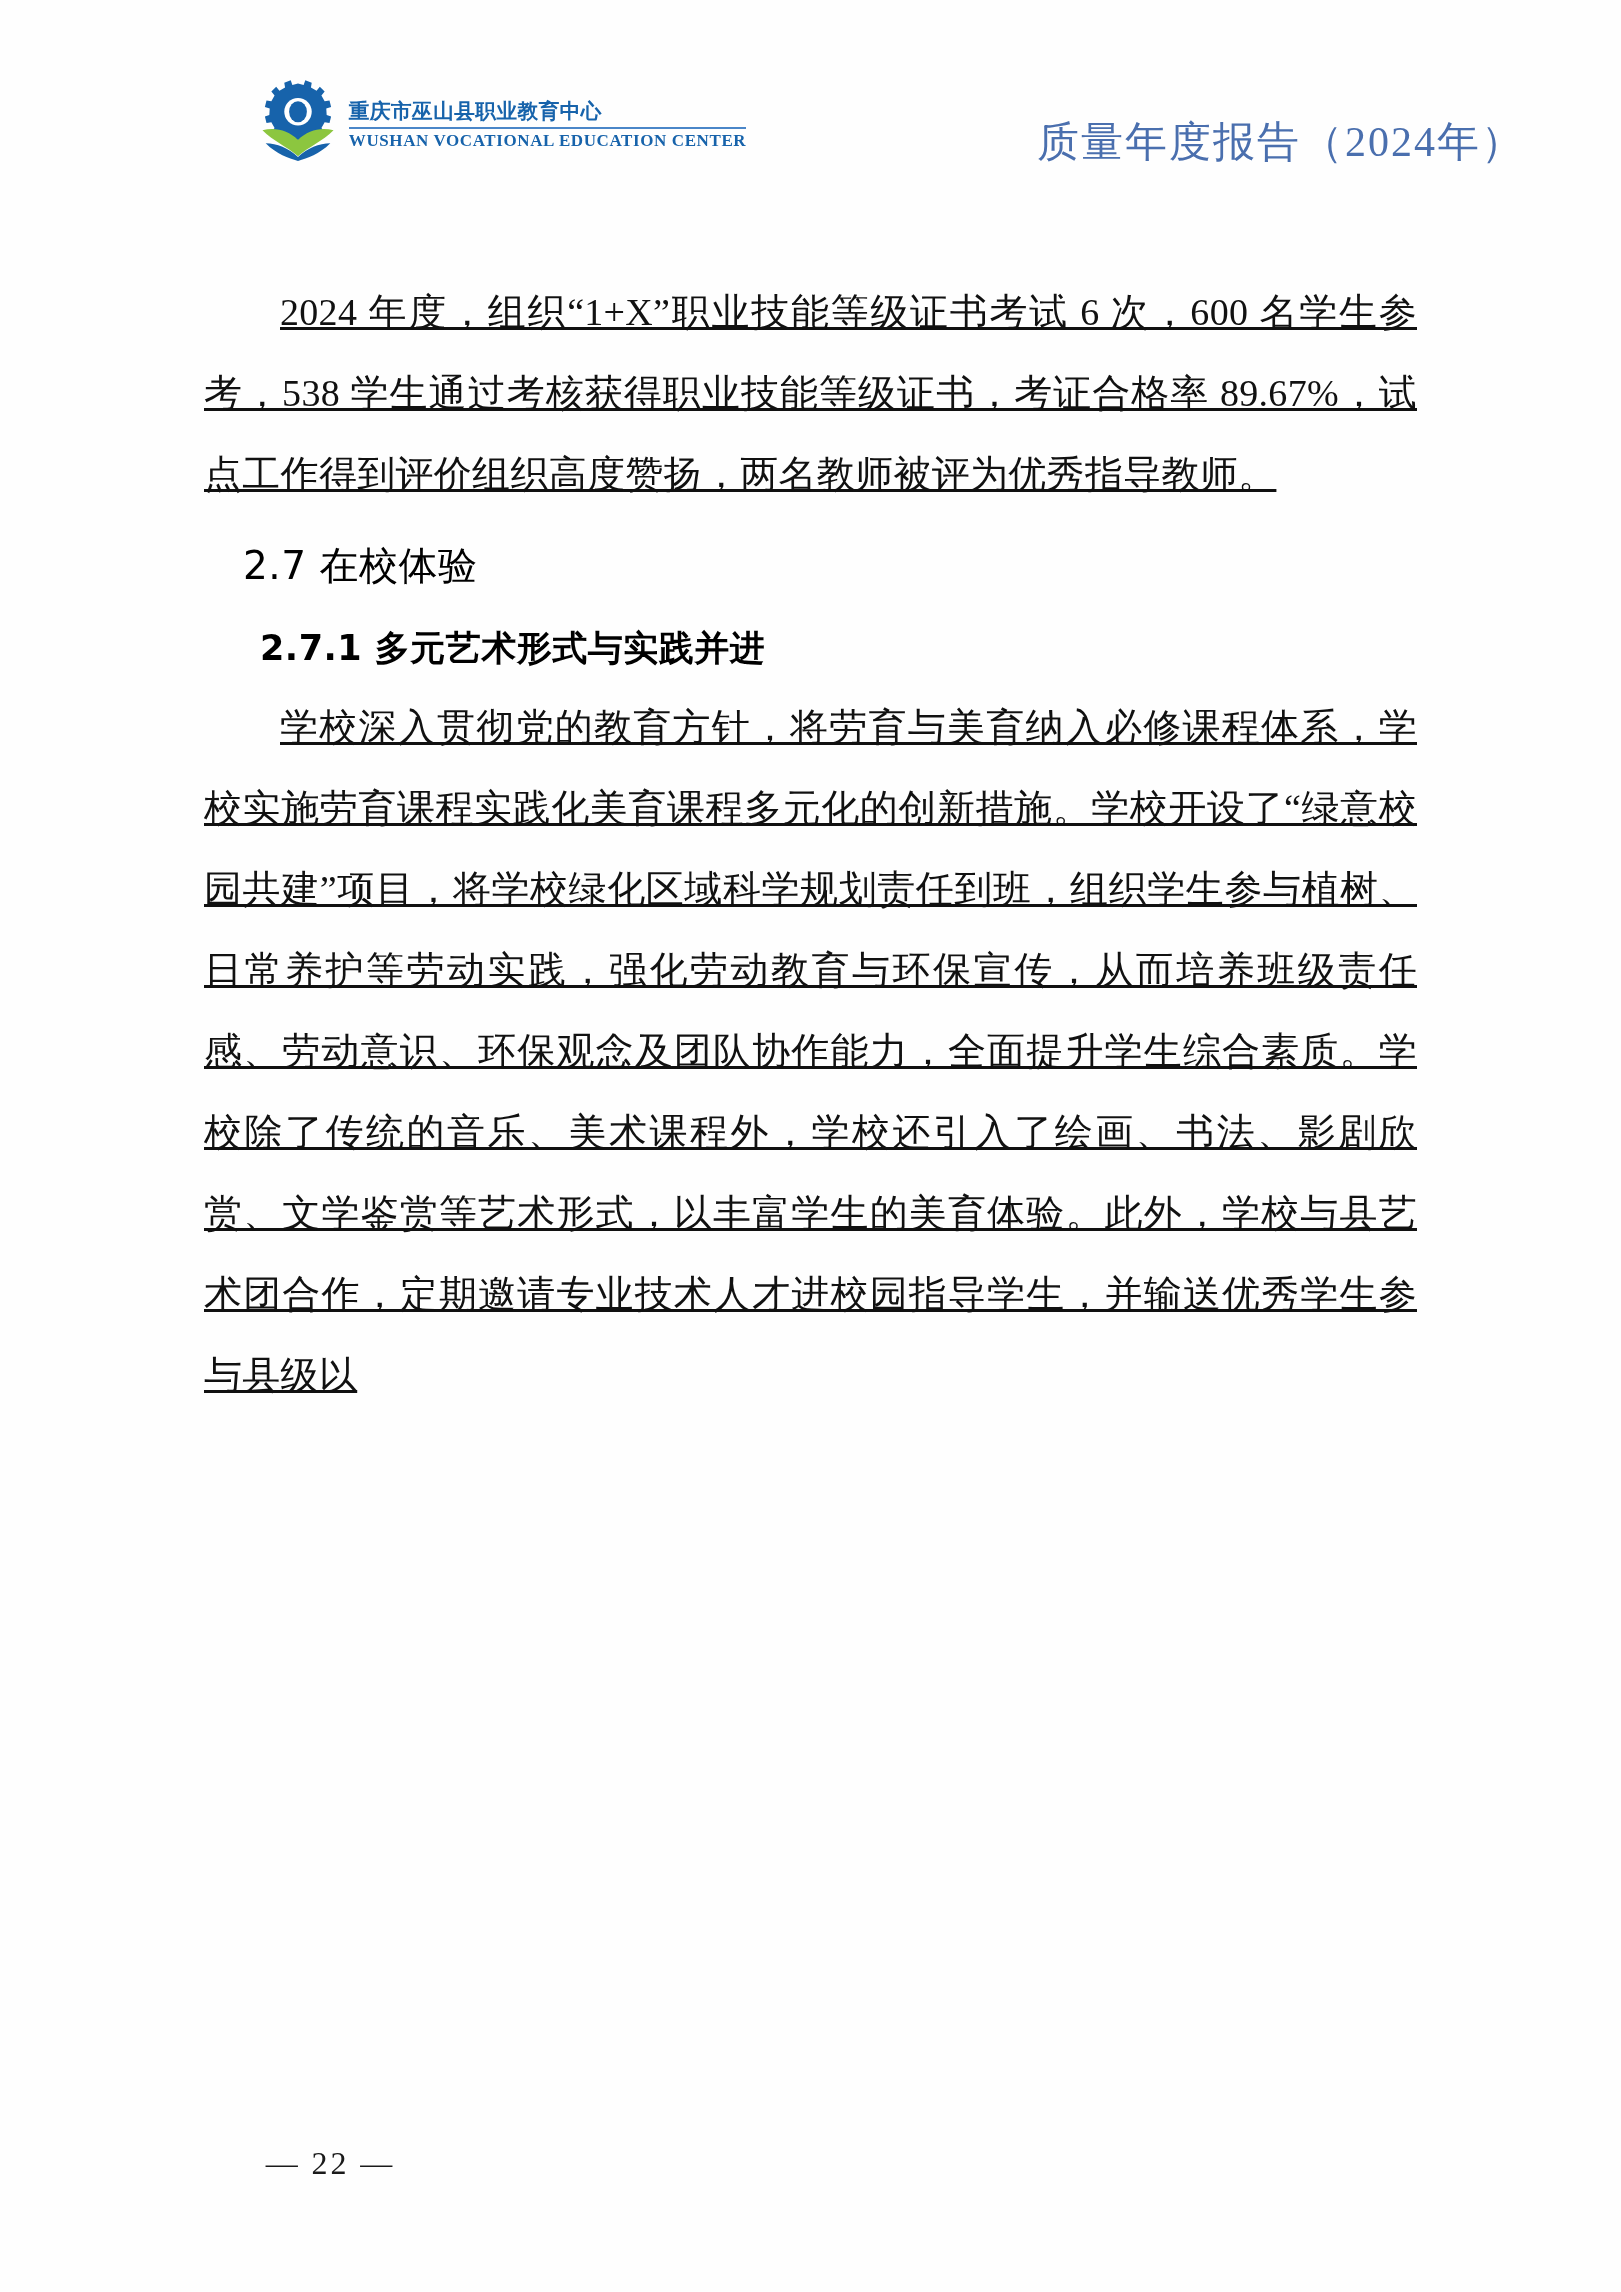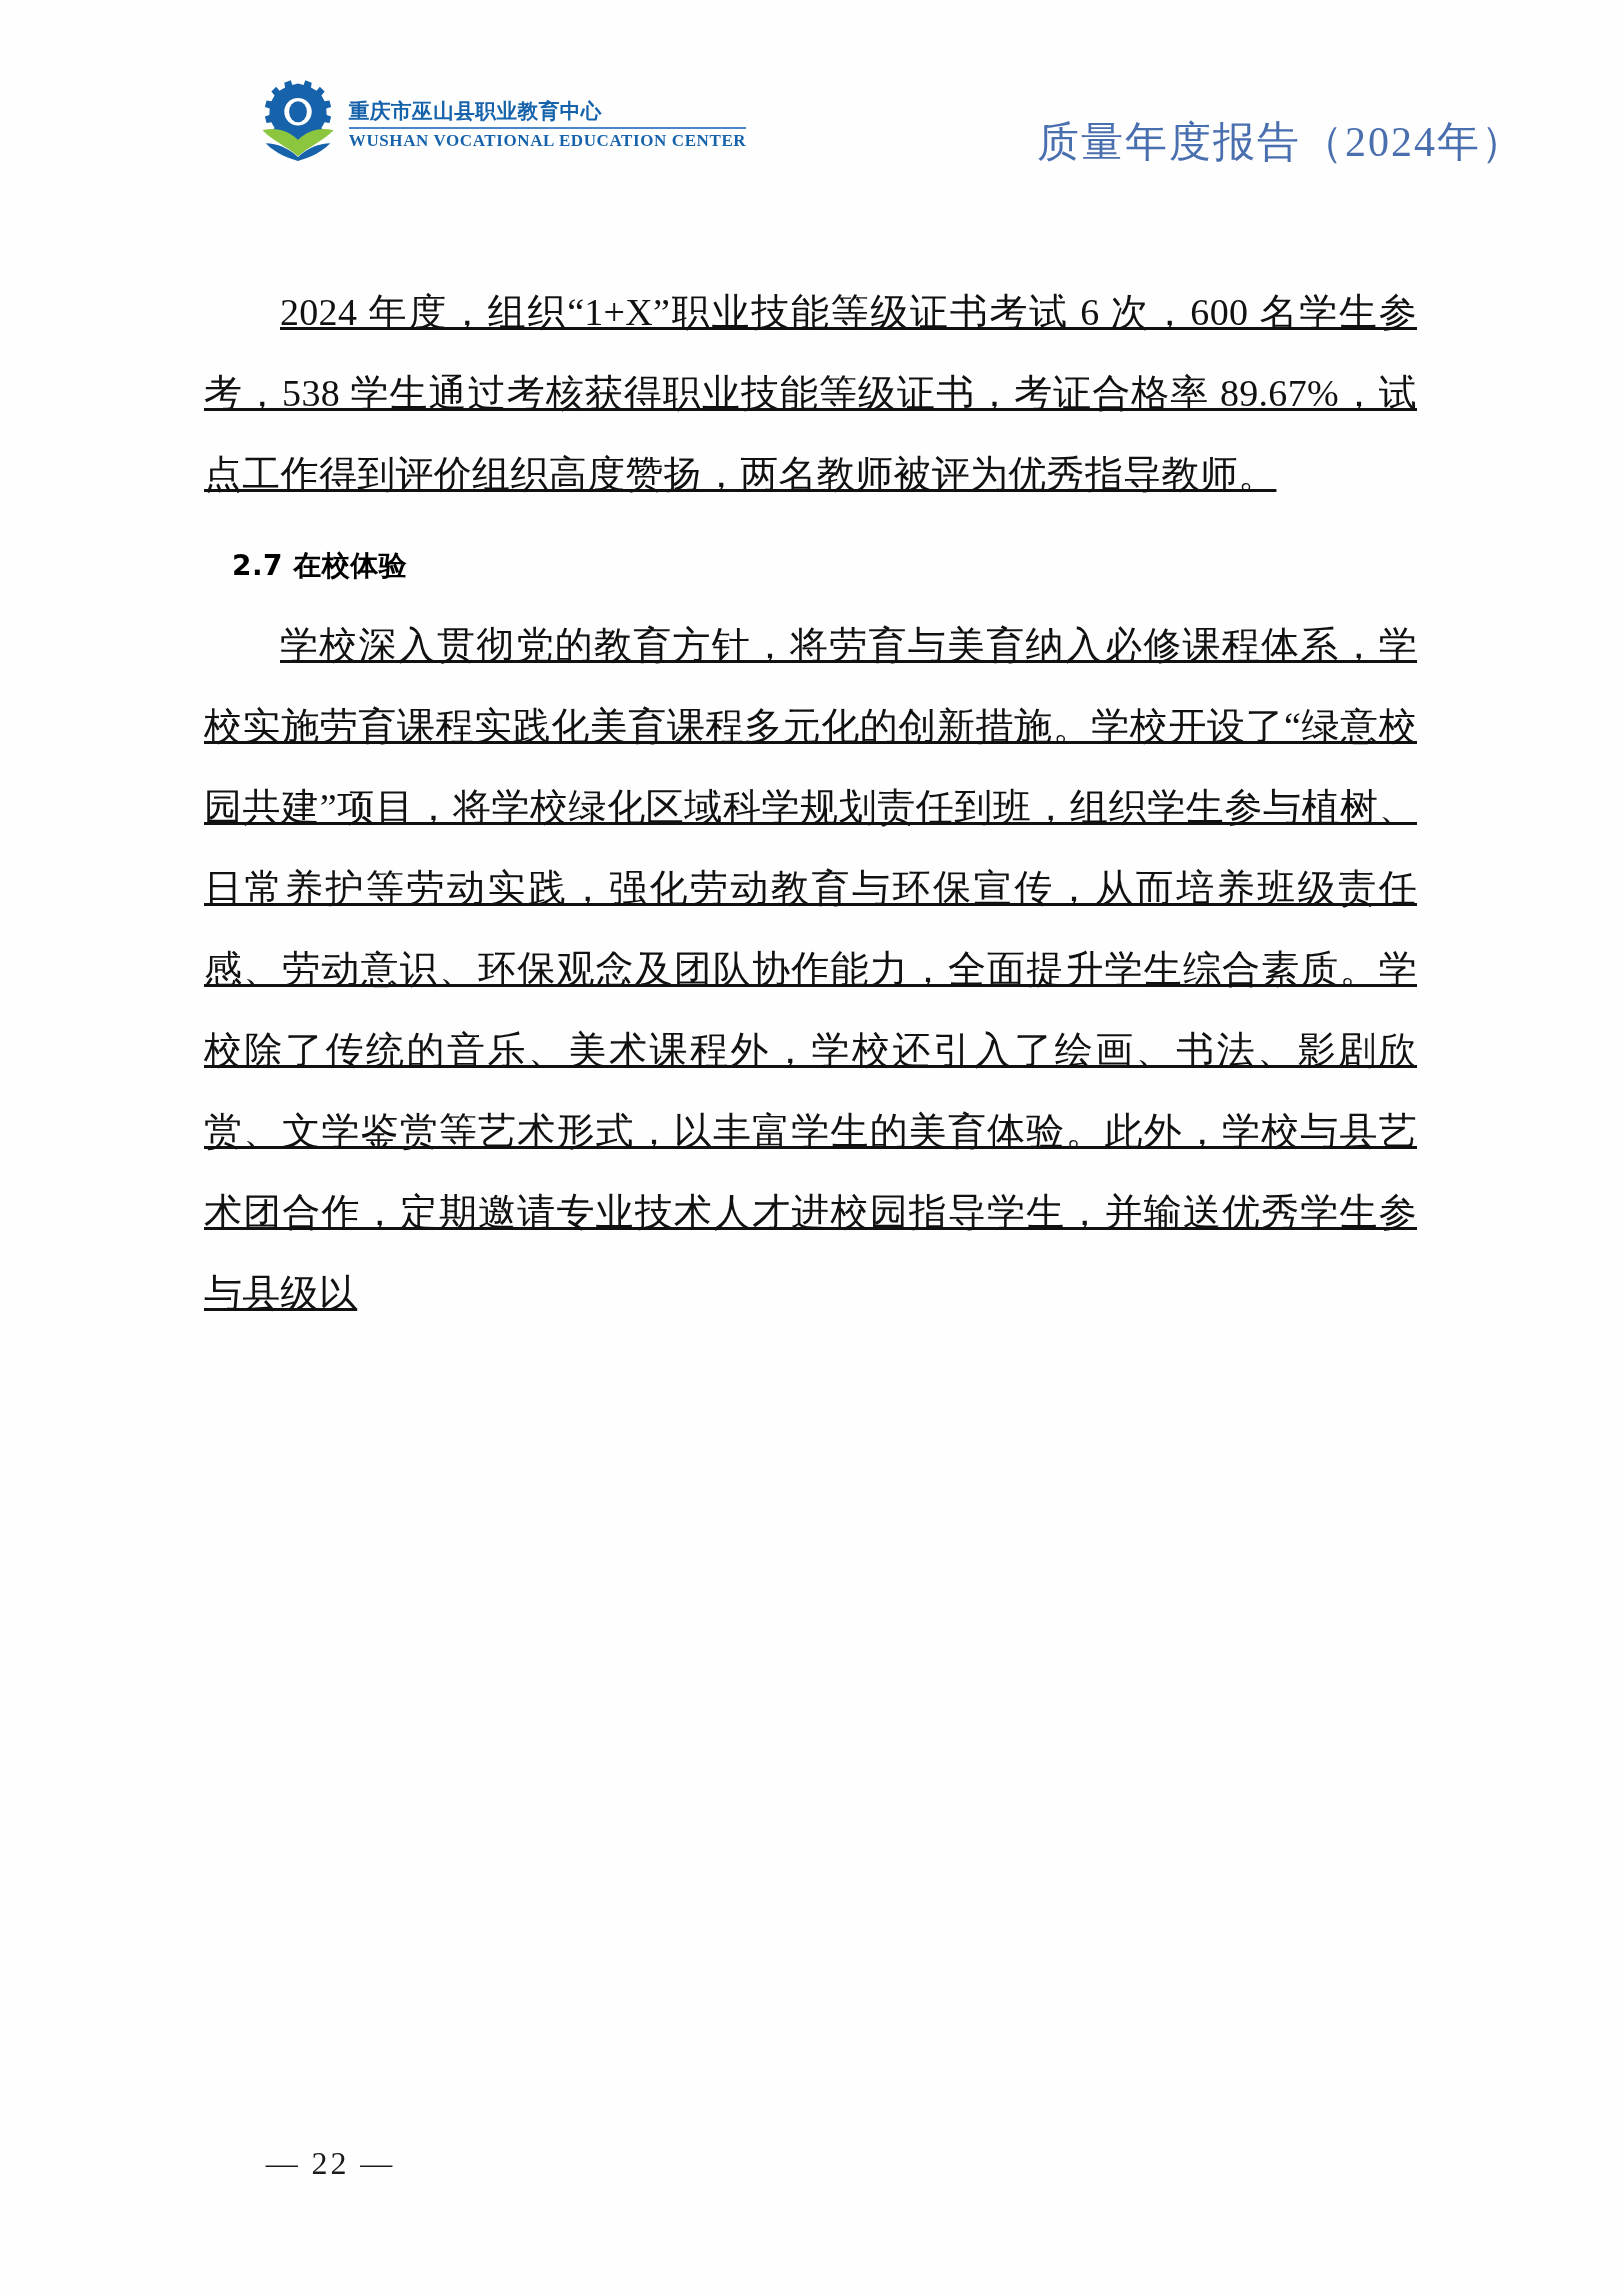--- a/index.html
+++ b/index.html
@@ -111,23 +111,23 @@
     margin: 0;
     font-family: "Liberation Serif", "DejaVu Serif", serif;
   }
 
   .para.indent {
     text-indent: 2em;
     text-decoration: underline;
   }
 
   .h2 {
-    font-size: 28px;
+    font-size: 39px;
     line-height: 78px;
-    font-weight: 700;
+    font-weight: 400;
     color: #000000;
     margin: 11.8px 0 0 0;
     text-indent: 1em;
     font-family: "DejaVu Sans", "Liberation Sans", sans-serif;
     letter-spacing: 0.5px;
   }
 
   .h3 {
     font-size: 35px;
     line-height: 78px;
@@ -200,20 +200,21 @@
     <div class="header-title">质量年度报告（2024年）</div>
   </div>
 
   <div class="content">
 
 
     <p class="para indent">2024 年度，组织“1+X”职业技能等级证书考试 6 次，600 名学生参考，538 学生通过考核获得职业技能等级证书，考证合格率 89.67%，试点工作得到评价组织高度赞扬，两名教师被评为优秀指导教师。</p>
 
     <h2 class="h2">2.7 在校体验</h2>
 
+    <h3 class="h3">2.7.1 多元艺术形式与实践并进</h3>
 
     <p class="para indent">学校深入贯彻党的教育方针，将劳育与美育纳入必修课程体系，学校实施劳育课程实践化美育课程多元化的创新措施。学校开设了“绿意校园共建”项目，将学校绿化区域科学规划责任到班，组织学生参与植树、日常养护等劳动实践，强化劳动教育与环保宣传，从而培养班级责任感、劳动意识、环保观念及团队协作能力，全面提升学生综合素质。学校除了传统的音乐、美术课程外，学校还引入了绘画、书法、影剧欣赏、文学鉴赏等艺术形式，以丰富学生的美育体验。此外，学校与县艺术团合作，定期邀请专业技术人才进校园指导学生，并输送优秀学生参与县级以</p>
 
   </div>
 
   <div class="footer">
     <span class="footer-inner">— 22 —</span>
   </div>
 
 </div>

